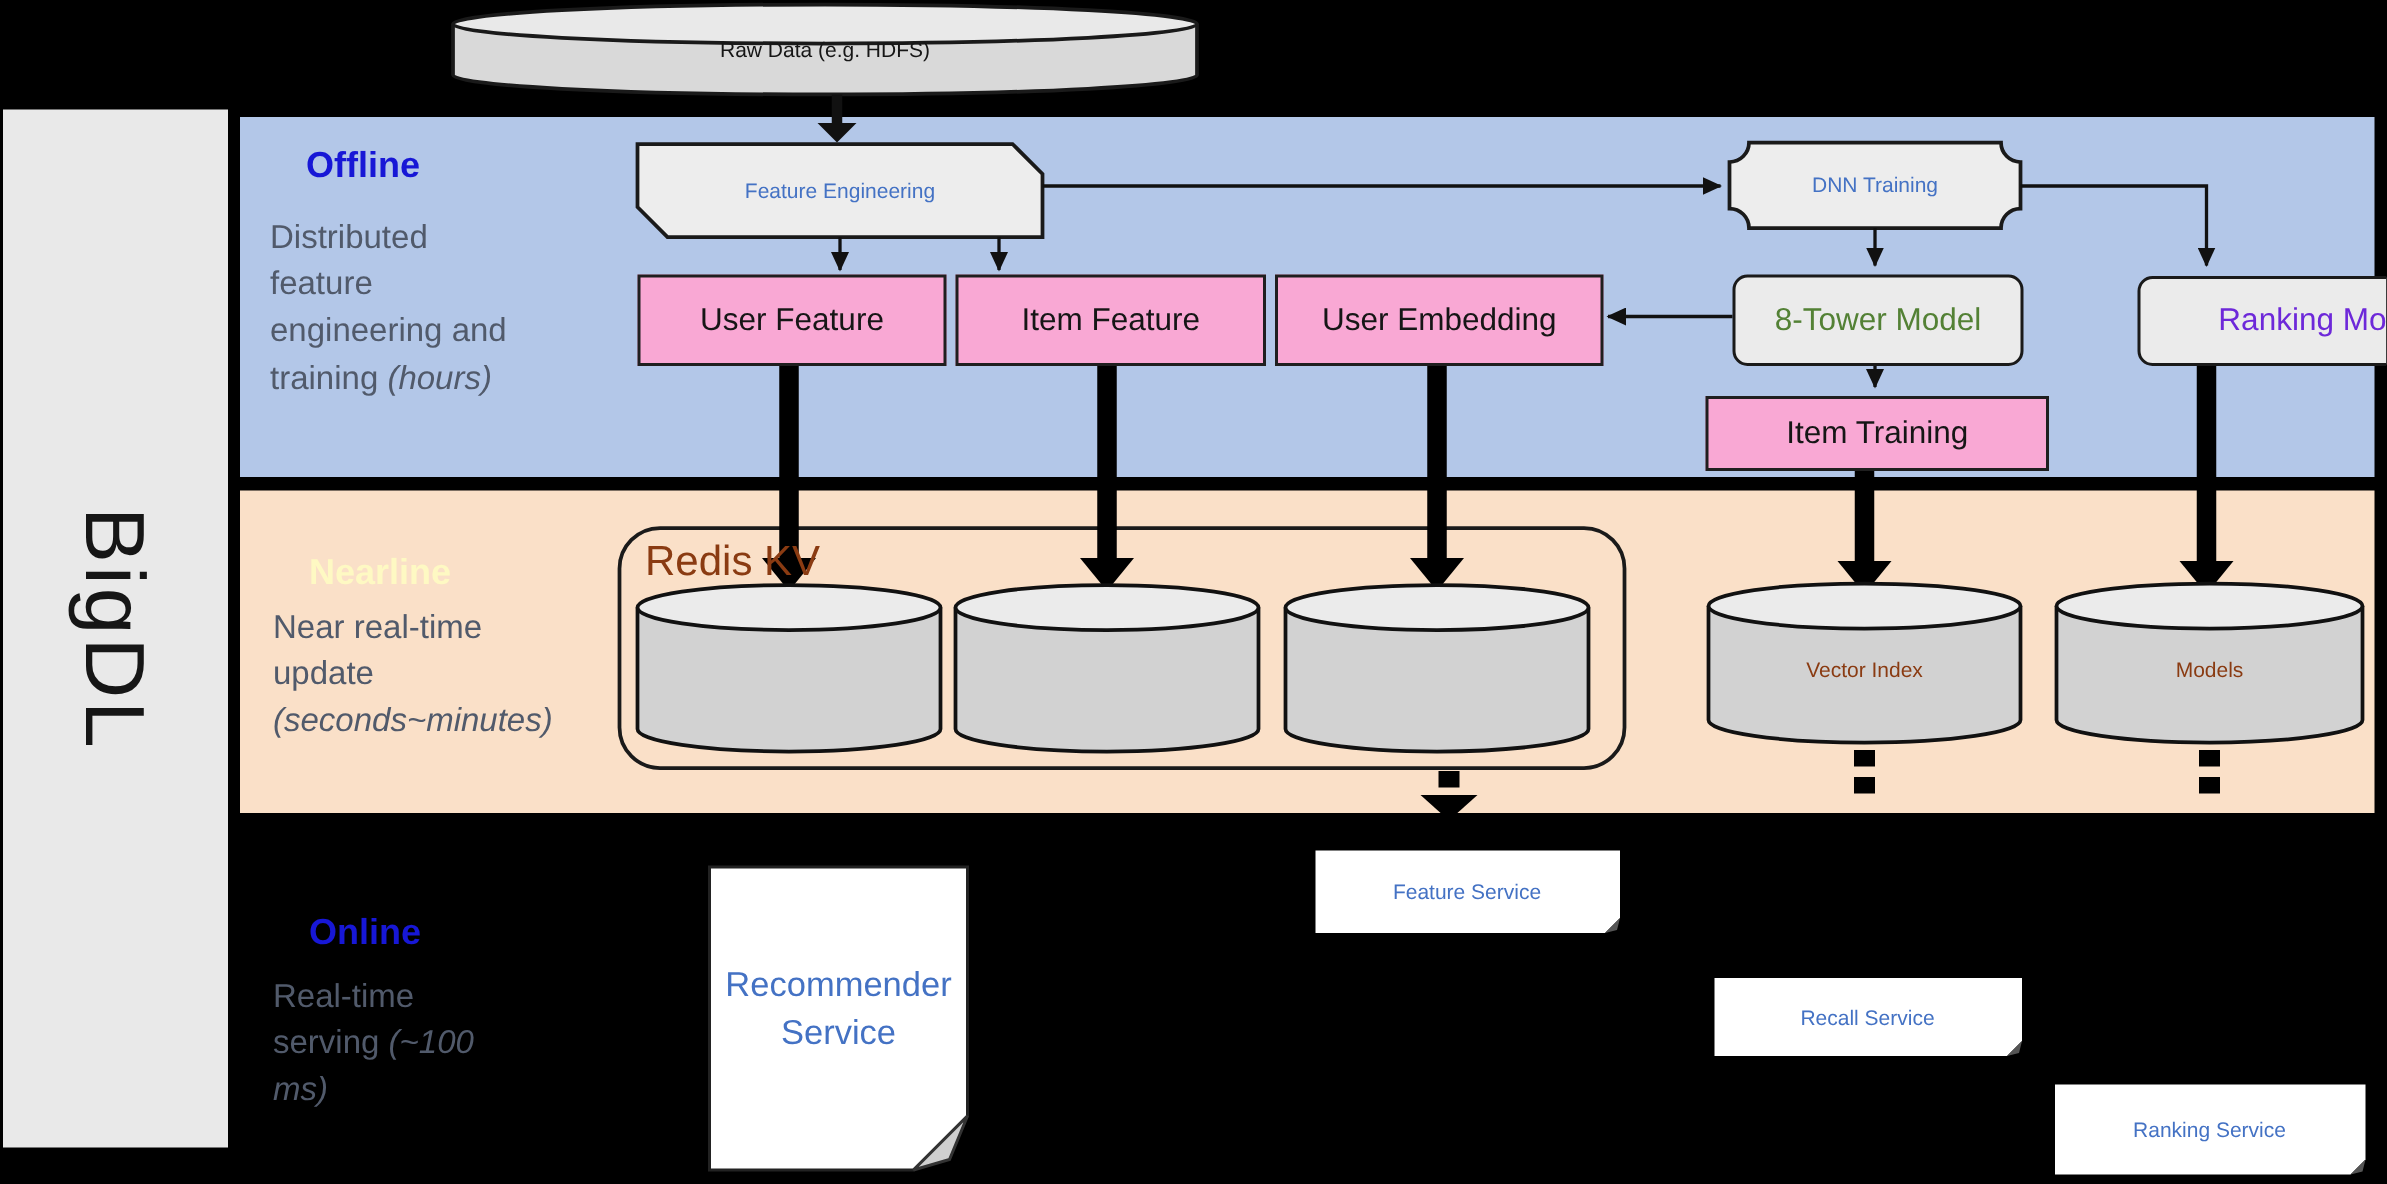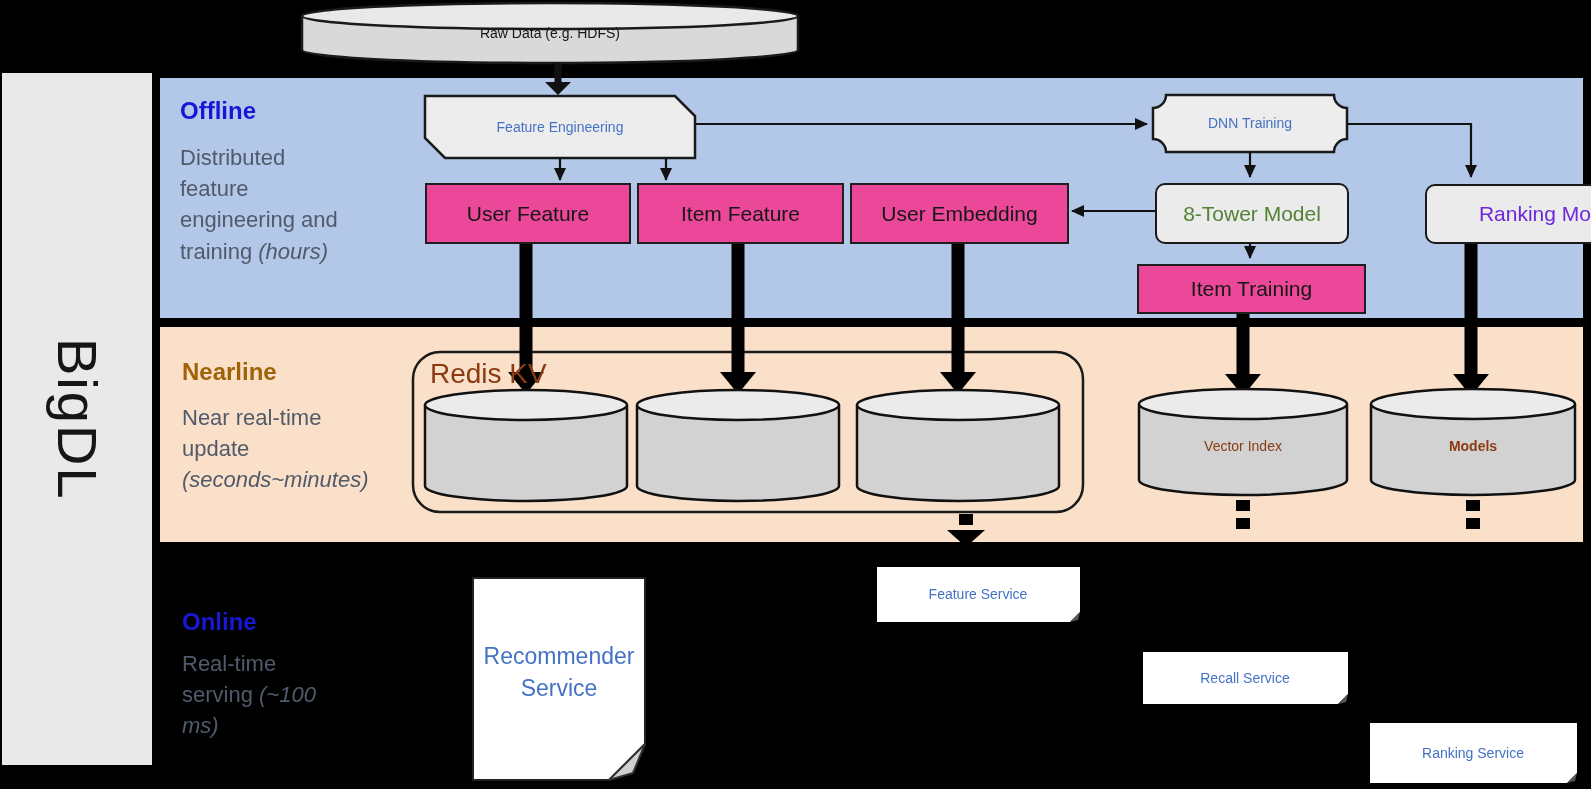--- a/index.html
+++ b/index.html
@@ -5,25 +5,25 @@
   html,body{margin:0;padding:0;background:#000;}
   .stage{position:relative;width:1591px;height:789px;background:#000;overflow:hidden;
          font-family:"Liberation Sans",sans-serif;}
   .band{position:absolute;}
   .sidebar{position:absolute;left:2px;top:73px;width:150px;height:692px;background:#e9e9e9;
            display:flex;align-items:center;justify-content:center;}
   .bigdl{writing-mode:vertical-rl;font-size:56px;color:#161616;letter-spacing:2px;}
   .overlay{position:absolute;left:0;top:0;z-index:2;}
   .node{position:absolute;z-index:3;display:flex;align-items:center;justify-content:center;
         font-size:21px;color:#161616;}
-  .gray{background:#ec4899;border:2.5px solid #1f1f1f;}
+  .gray{background:#f9a8d4;border:2.5px solid #1f1f1f;}
   .lightround{background:#ebebeb;border:2.5px solid #1a1a1a;border-radius:10px;}
   .lbl{position:absolute;z-index:4;transform:translate(-50%,-50%);white-space:nowrap;
        font-size:14px;text-align:center;}
-  .stage-head{position:absolute;z-index:4;font-size:24px;font-weight:600;}
+  .stage-head{position:absolute;z-index:4;font-size:24px;font-weight:600;margin-left:24px;}
   .stage-desc{position:absolute;z-index:4;font-size:22px;line-height:1.42;}
   .stage-desc em{font-style:italic;text-align:right;}
 </style>
 </head>
 <body>
 
 <div class="stage">
 
   <div class="band" style="left:160px;top:78px;width:1423px;height:240px;background:#b3c7e8;"></div>
   <div class="band" style="left:160px;top:327px;width:1423px;height:215px;background:#fae0c8;"></div>
@@ -156,32 +156,32 @@
   </div>
   <div class="node lightround" style="left:1425px;top:184px;width:192px;height:56px;color:#6d28d9;justify-content:flex-end;">
     <span>Ranking Model</span>
   </div>
 
   <div class="lbl" style="left:550px;top:33px;color:#161616;">Raw Data (e.g. HDFS)</div>
   <div class="lbl" style="left:560px;top:127px;color:#4472c4;">Feature Engineering</div>
   <div class="lbl" style="left:1250px;top:123px;color:#4472c4;">DNN Training</div>
   <div class="lbl" style="left:430px;top:358px;transform:none;font-size:28px;color:#8a3b12;">Redis KV</div>
   <div class="lbl" style="left:1243px;top:446px;color:#8a3b12;">Vector Index</div>
-  <div class="lbl" style="left:1473px;top:446px;color:#8a3b12;font-weight:bold;">Models</div>
+  <div class="lbl" style="left:1473px;top:446px;color:#8a3b12;">Models</div>
   <div class="lbl" style="left:559px;top:672px;color:#4472c4;font-size:23px;white-space:normal;width:160px;line-height:1.4;">Recommender Service</div>
   <div class="lbl" style="left:978px;top:594px;color:#4472c4;">Feature Service</div>
   <div class="lbl" style="left:1245px;top:678px;color:#4472c4;">Recall Service</div>
   <div class="lbl" style="left:1473px;top:753px;color:#4472c4;">Ranking Service</div>
 
   <div class="stage-head" style="left:180px;top:97px;color:#1717d6;">Offline</div>
   <div class="stage-desc" style="left:180px;top:142px;width:170px;color:#515a6b;">
     <span>Distributed feature engineering and training</span><em> (hours)</em>
   </div>
 
-  <div class="stage-head" style="left:182px;top:358px;color:#a16207;">Nearline</div>
+  <div class="stage-head" style="left:182px;top:368px;color:#fef9c3;">Nearline</div>
   <div class="stage-desc" style="left:182px;top:402px;width:160px;color:#515a6b;">
     <span>Near real-time update</span><em> (seconds~minutes)</em>
   </div>
 
   <div class="stage-head" style="left:182px;top:608px;color:#1717d6;">Online</div>
   <div class="stage-desc" style="left:182px;top:648px;width:150px;color:#515a6b;">
     <span>Real-time serving</span><em> (~100 ms)</em>
   </div>
 
 </div>

